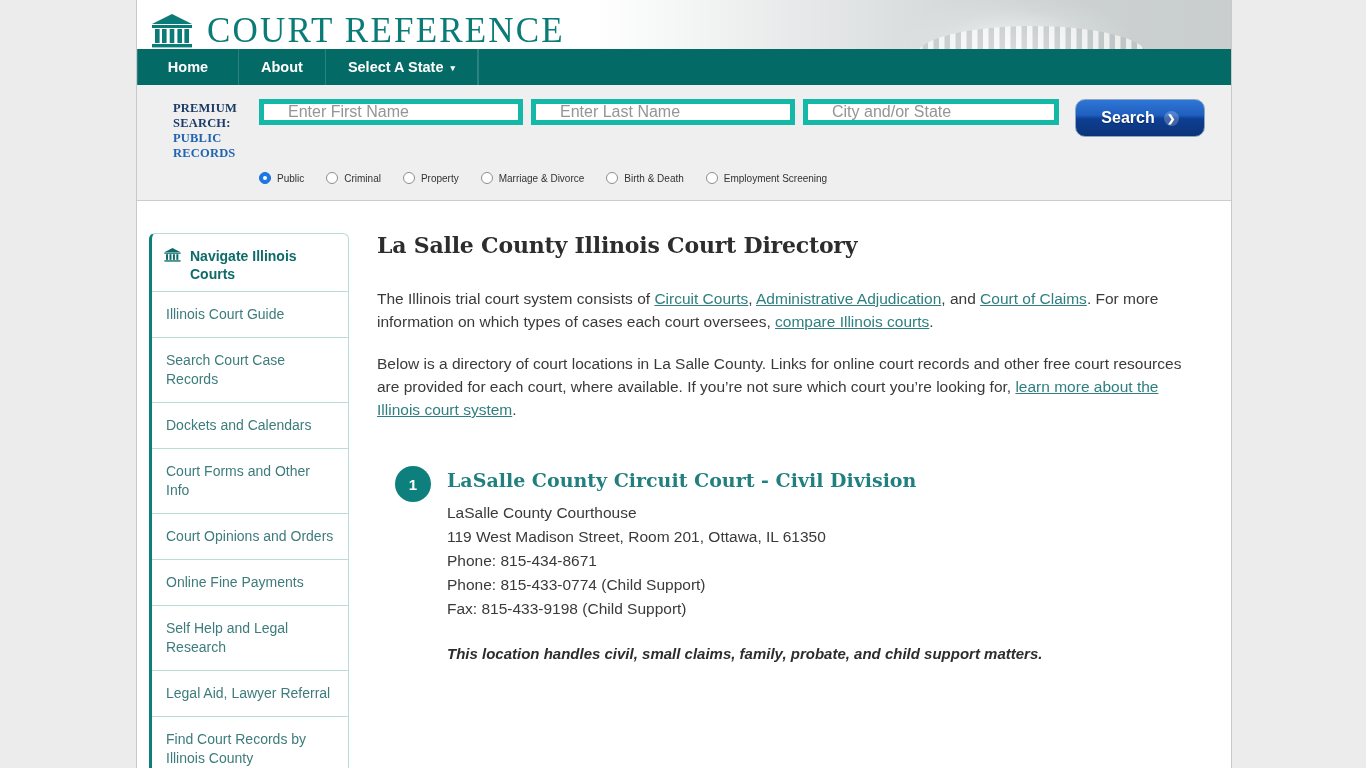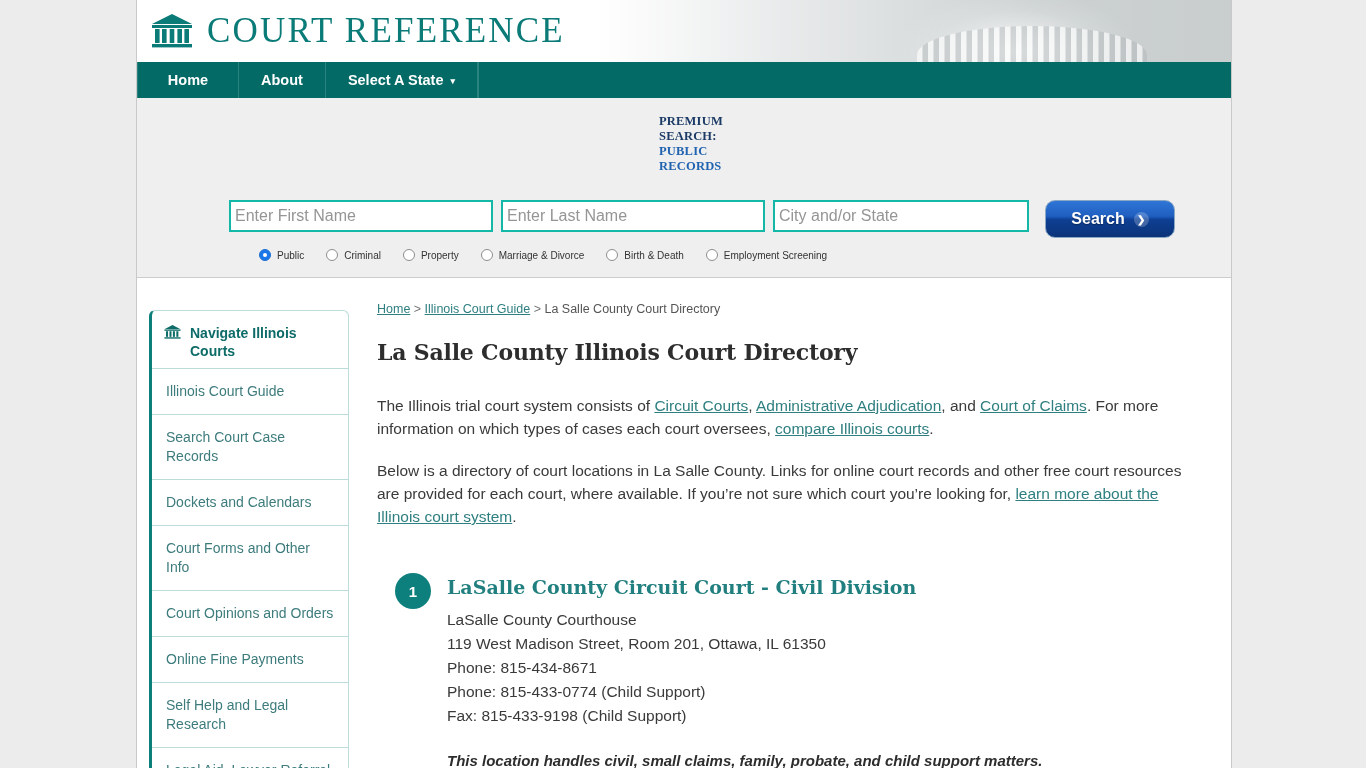--- a/index.html
+++ b/index.html
@@ -22,21 +22,21 @@
     min-height: 768px;
     background: #ffffff;
     border-left: 1px solid #c9c9c9;
     border-right: 1px solid #c9c9c9;
     box-sizing: border-box;
   }
 
   
   .masthead {
     position: relative;
-    height: 62px;
+    height: 49px;
     background: #ffffff;
     overflow: hidden;
   }
   .masthead-bg {
     position: absolute;
     inset: 0;
     background:
       linear-gradient(to right, #ffffff 0%, #ffffff 42%, rgba(255,255,255,0.55) 62%, rgba(255,255,255,0.12) 82%, rgba(255,255,255,0.05) 100%),
       radial-gradient(ellipse 120px 60px at 880px 52px, #f2f4f4 0%, #dcdfe0 45%, #cdd2d3 70%, #c6cbcc 100%),
       radial-gradient(ellipse 90px 44px at 810px 22px, #eceeef 0%, #d8dcdd 60%, #cfd4d5 100%),
@@ -96,46 +96,45 @@
 
   
   .searchbar {
     background: #efefef;
     border-bottom: 1px solid #cccccc;
     padding: 14px 0 16px 0;
     position: relative;
   }
   .search-row {
     display: flex;
-    align-items: center;
+    align-items: flex-start;
     padding-left: 36px;
-    flex-direction: column;
   }
   .premium-label {
     width: 86px;
     flex: 0 0 86px;
     font-family: "Liberation Serif", serif;
     font-weight: bold;
     font-size: 12.5px;
     line-height: 15px;
     letter-spacing: 0.2px;
     padding-top: 2px;
   }
   .premium-label .lt { color: #1b3a66; display: block; }
   .premium-label .lb { color: #2163b0; display: block; }
   .fields { display: flex; gap: 8px; align-items: flex-start; }
   .field {
-    height: 32px;
-    box-sizing: border-box;
-    border: 2px solid #14b8a6;
+    height: 26px;
+    box-sizing: border-box;
+    border: 5px solid #14b8a6;
     background: #ffffff;
     font-family: "Liberation Sans", sans-serif;
     font-size: 16px;
     color: #333;
-    padding: 0 4px;
+    padding: 0 24px;
     outline: none;
   }
   .field::placeholder { color: #959595; }
   .field-first { width: 264px; }
   .field-last  { width: 264px; }
   .field-city  { width: 256px; }
   .search-btn {
     width: 130px;
     height: 38px;
     margin-left: 8px;
@@ -444,23 +443,20 @@
       <div class="side-item">
         <span>Legal Aid, Lawyer Referral</span>
       </div>
       <div class="side-item">
         <span>Find Court Records by Illinois County</span>
       </div>
     </div>
 
     <div class="main">
 
-      <div class="breadcrumb">
-        <a>Home</a><span class="sep"> &gt; </span><a>Illinois Court Guide</a><span class="sep"> &gt; </span><span>La Salle County Court Directory</span>
-      </div>
 
       <h1 class="page-title">La Salle County Illinois Court Directory</h1>
 
       <p class="para"><span>The Illinois trial court system consists of </span><a>Circuit Courts</a><span>, </span><a>Administrative Adjudication</a><span>, and </span><a>Court of Claims</a><span>. For more information on which types of cases each court oversees, </span><a>compare Illinois courts</a><span>.</span></p>
 
       <p class="para"><span>Below is a directory of court locations in La Salle County. Links for online court records and other free court resources are provided for each court, where available. If you’re not sure which court you’re looking for, </span><a>learn more about the Illinois court system</a><span>.</span></p>
 
 
       <div class="court">
         <div class="badge">1</div>

